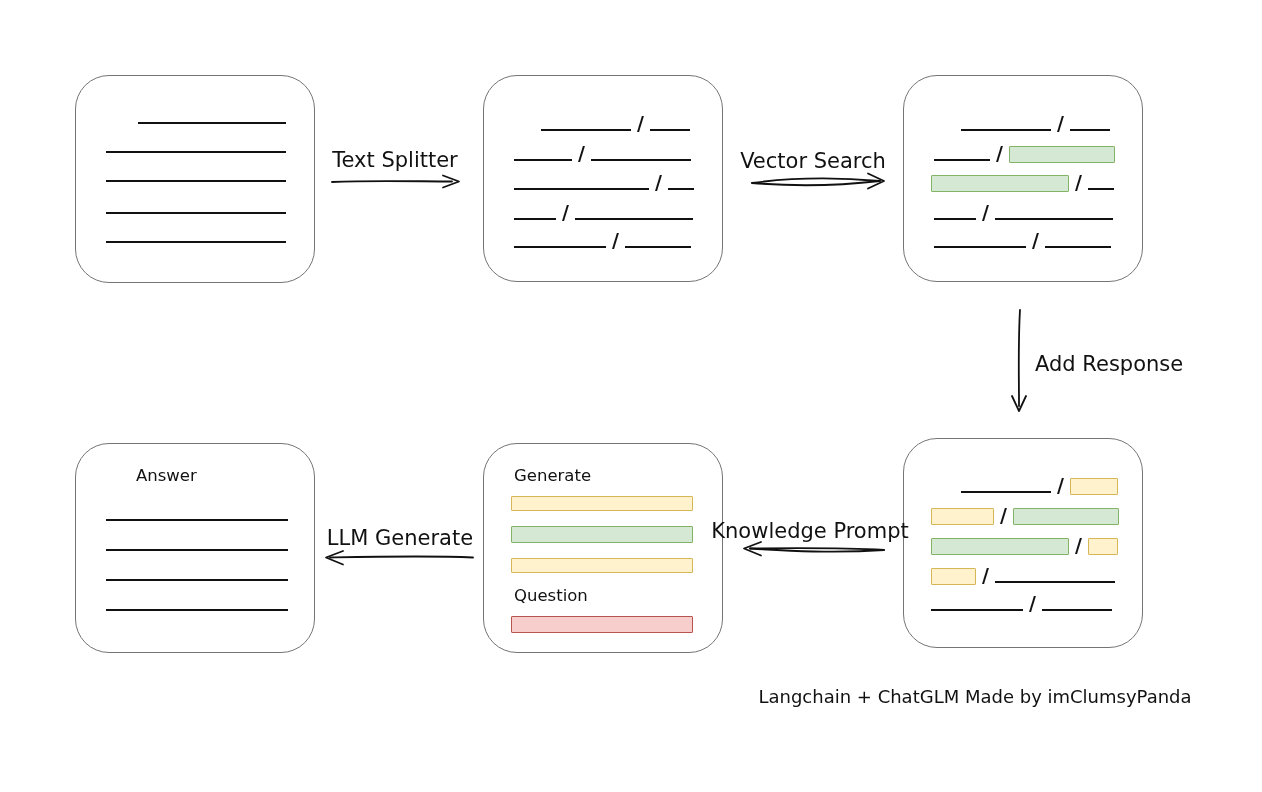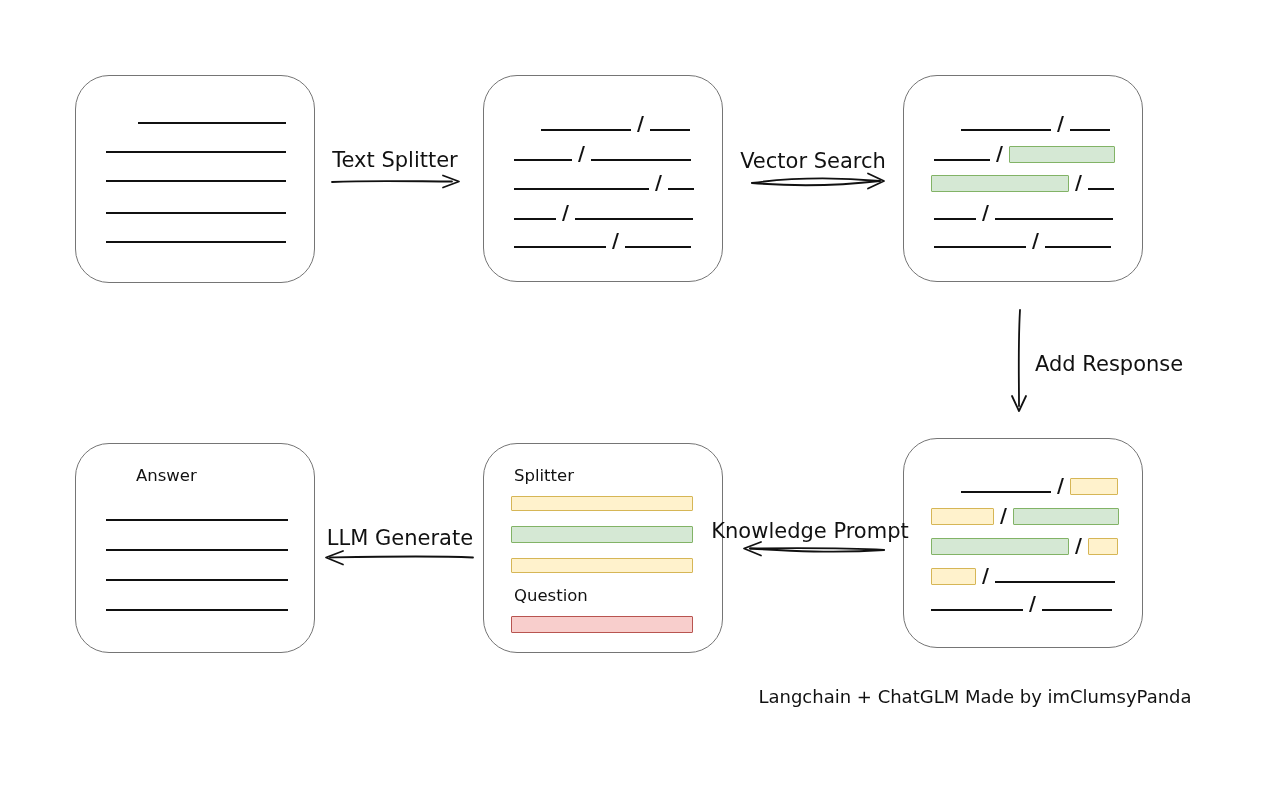--- a/index.html
+++ b/index.html
@@ -136,21 +136,21 @@
         <div class="seg-line" style="width: 120px;"></div>
       </div>
       <div class="row" style="left: 27px; top: 153px;">
         <div class="seg-line" style="width: 92px;"></div>
         <span class="slash">/</span>
         <div class="seg-line" style="width: 70px;"></div>
       </div>
     </div>
 
   <div class="node" id="node-prompt">
-    <div class="node-label" style="left:30px; top:22px;">Splitter</div>
+    <div class="node-label" style="left:30px; top:22px;">Generate</div>
     <div class="node-label" style="left:30px; top:142px;">Question</div>
   <div class="bar yellow" style="left: 27px; top: 52px; width: 182px; height: 15px;"></div>
       <div class="bar green" style="left: 27px; top: 82px; width: 182px; height: 17px;"></div>
       <div class="bar yellow" style="left: 27px; top: 114px; width: 182px; height: 15px;"></div>
       <div class="bar red" style="left: 27px; top: 172px; width: 182px; height: 17px;"></div>
     </div>
 
   <div class="node" id="node-answer">
     <div class="node-label" style="left:32px; top:22px;margin-left:28px;">Answer</div>
   <div class="hline" style="left: 30px; top: 75px; width: 182px;"></div>

